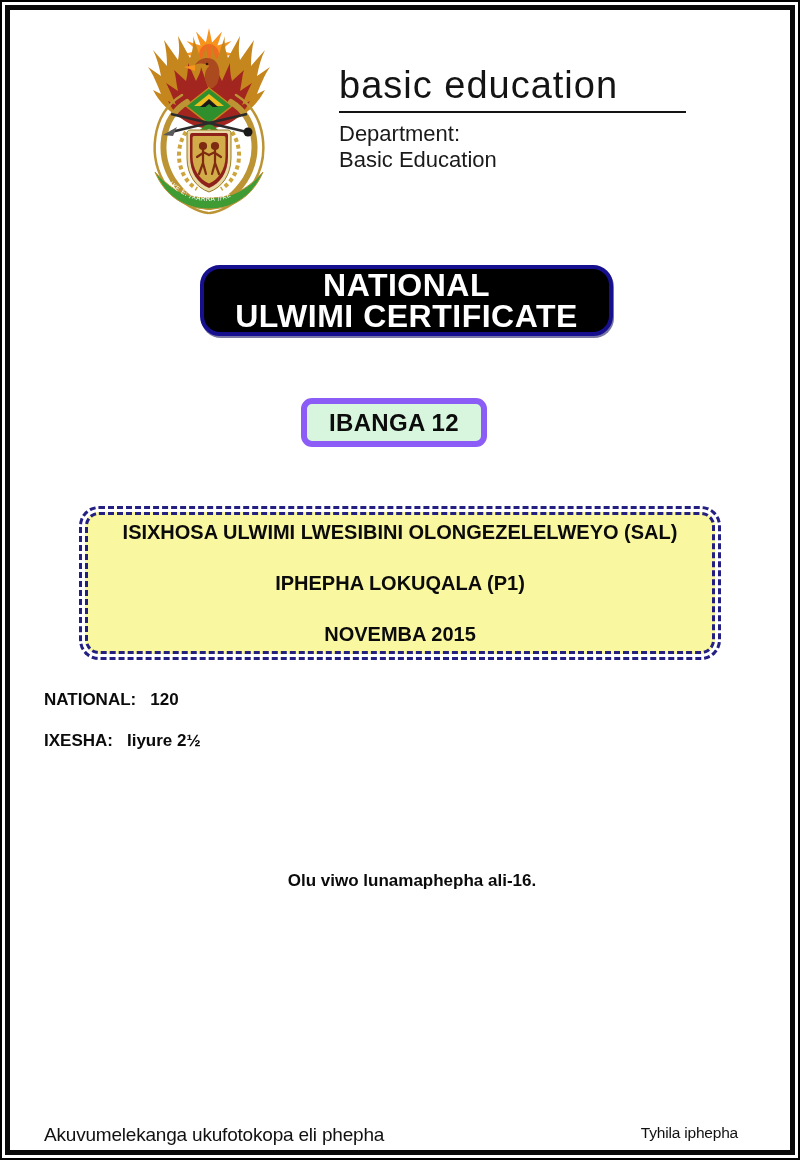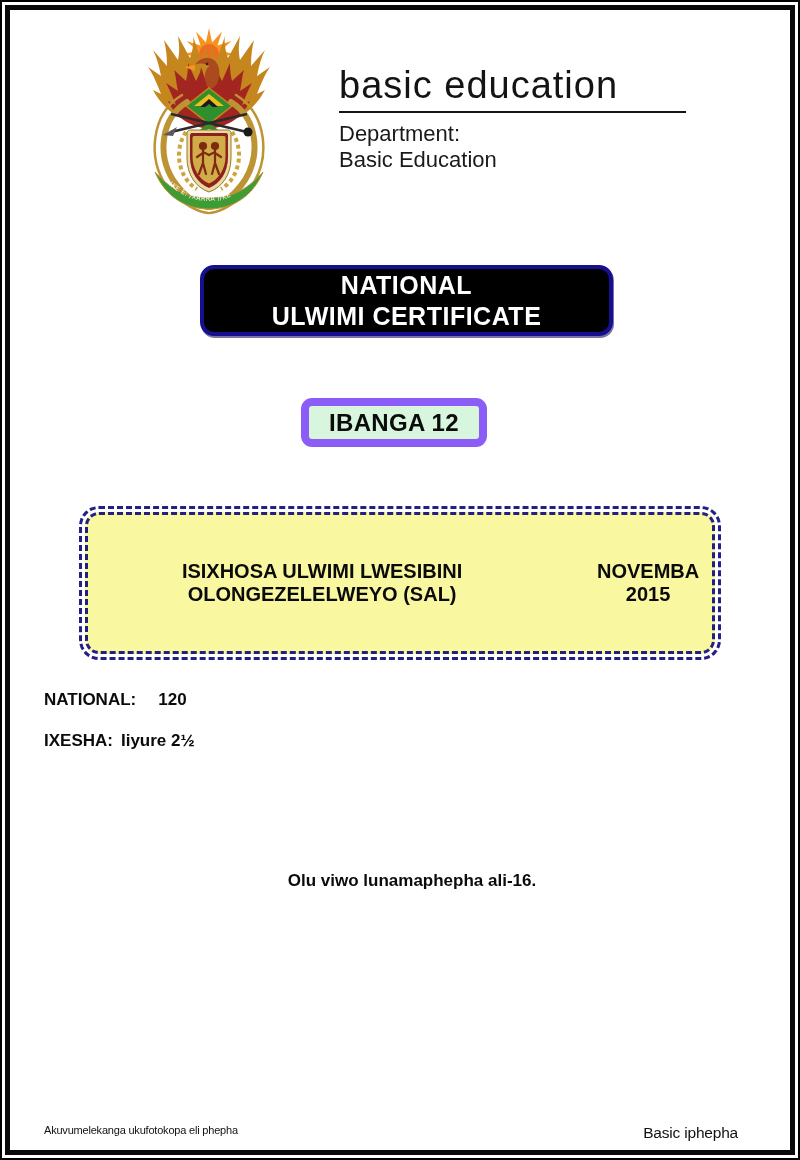--- a/index.html
+++ b/index.html
@@ -13,55 +13,55 @@
   .coat{position:absolute;left:128px;top:26px;width:162px;height:190px;}
 
   .brand{position:absolute;left:310px;top:62px;width:420px;margin-left:29px;}
   .wordmark{font-size:38px;line-height:46px;font-weight:400;letter-spacing:1px;color:#141414;}
   .brand-rule{width:347px;height:2px;background:#141414;margin:3px 0 8px 0;}
   .dept{font-size:22px;line-height:26px;color:#1a1a1a;}
   .country{font-size:22px;line-height:28px;font-weight:700;letter-spacing:0.2px;color:#111;}
 
   .nsc{
     position:absolute;left:200px;top:265px;width:413px;height:71px;box-sizing:border-box;
-    background:#000;border:4px solid #16108F;border-radius:14px;
+    background:#000;border:4px solid #16108F;border-radius:20px;
     display:flex;flex-direction:column;justify-content:center;align-items:center;
-    color:#fff;font-weight:700;font-size:25px;line-height:31px;letter-spacing:0.5px;text-align:center;
+    color:#fff;font-weight:700;font-size:32px;line-height:31px;letter-spacing:0.5px;text-align:center;
     box-shadow:1px 2px 0 rgba(10,6,90,0.55);
   }
 
   .grade{
     position:absolute;left:301px;top:398px;width:186px;height:49px;box-sizing:border-box;
-    background:#D8F6DE;border:8px solid #8b5cf6;border-radius:11px;
+    background:#D8F6DE;border:6px solid #8b5cf6;border-radius:11px;
     display:flex;justify-content:center;align-items:center;
     font-weight:700;font-size:24px;letter-spacing:0.3px;color:#0c0c0c;
   }
 
   .subject{
     position:absolute;left:79px;top:506px;width:642px;height:154px;box-sizing:border-box;
     border:3px dashed #232082;border-radius:20px;padding:3px;background:#fff;
   }
   .subject-inner{
     width:100%;height:100%;box-sizing:border-box;
     border:3px dashed #232082;border-radius:14px;background:#FAF7A1;
-    display:flex;flex-direction:row;justify-content:center;align-items:center;gap:28px;
+    display:flex;flex-direction:column;justify-content:center;align-items:center;gap:28px;
     text-align:center;font-weight:700;font-size:20px;color:#0b0b0b;
   }
   .subject-inner p{margin:0;}
 
   .kv{position:absolute;left:44px;font-size:17px;font-weight:700;color:#0b0b0b;}
-  .kv .val-marks{margin-left:22px;}
-  .kv .val-time{margin-left:8px;}
+  .kv .val-marks{margin-left:14px;}
+  .kv .val-time{margin-left:14px;}
   .marks{top:690px;}
   .time{top:731px;}
 
   .pages-note{position:absolute;left:12px;top:871px;width:100%;text-align:center;
     font-weight:700;font-size:17px;color:#0b0b0b;}
 
-  .footer-left{position:absolute;left:44px;top:1124px;font-size:11px;color:#111;letter-spacing:-0.2px;}
+  .footer-left{position:absolute;left:44px;top:1124px;font-size:19px;color:#111;letter-spacing:-0.2px;}
   .footer-right{position:absolute;right:62px;top:1124px;font-size:15.5px;color:#111;letter-spacing:-0.2px;}
 </style>
 </head>
 <body>
 
 <div class="page">
   <div class="frame-outer"></div>
   <div class="frame-inner"></div>
 
   <div class="coat">
@@ -150,28 +150,29 @@
     <div>ULWIMI CERTIFICATE</div>
   </div>
 
   <div class="grade">
     <span>IBANGA 12</span>
   </div>
 
   <div class="subject">
     <div class="subject-inner">
       <p>ISIXHOSA ULWIMI LWESIBINI OLONGEZELELWEYO (SAL)</p>
+      <p>IPHEPHA LOKUQALA (P1)</p>
       <p>NOVEMBA 2015</p>
     </div>
   </div>
 
   <div class="kv marks">
     <span>NATIONAL:</span><span class="val-marks">120</span>
   </div>
   <div class="kv time">
     <span>IXESHA:</span><span class="val-time">Iiyure 2½</span>
   </div>
 
   <div class="pages-note">Olu viwo lunamaphepha ali-16.</div>
 
   <div class="footer-left">Akuvumelekanga ukufotokopa eli phepha</div>
-  <div class="footer-right">Basic iphepha</div>
+  <div class="footer-right">Tyhila iphepha</div>
 </div>
 
 </body></html>

